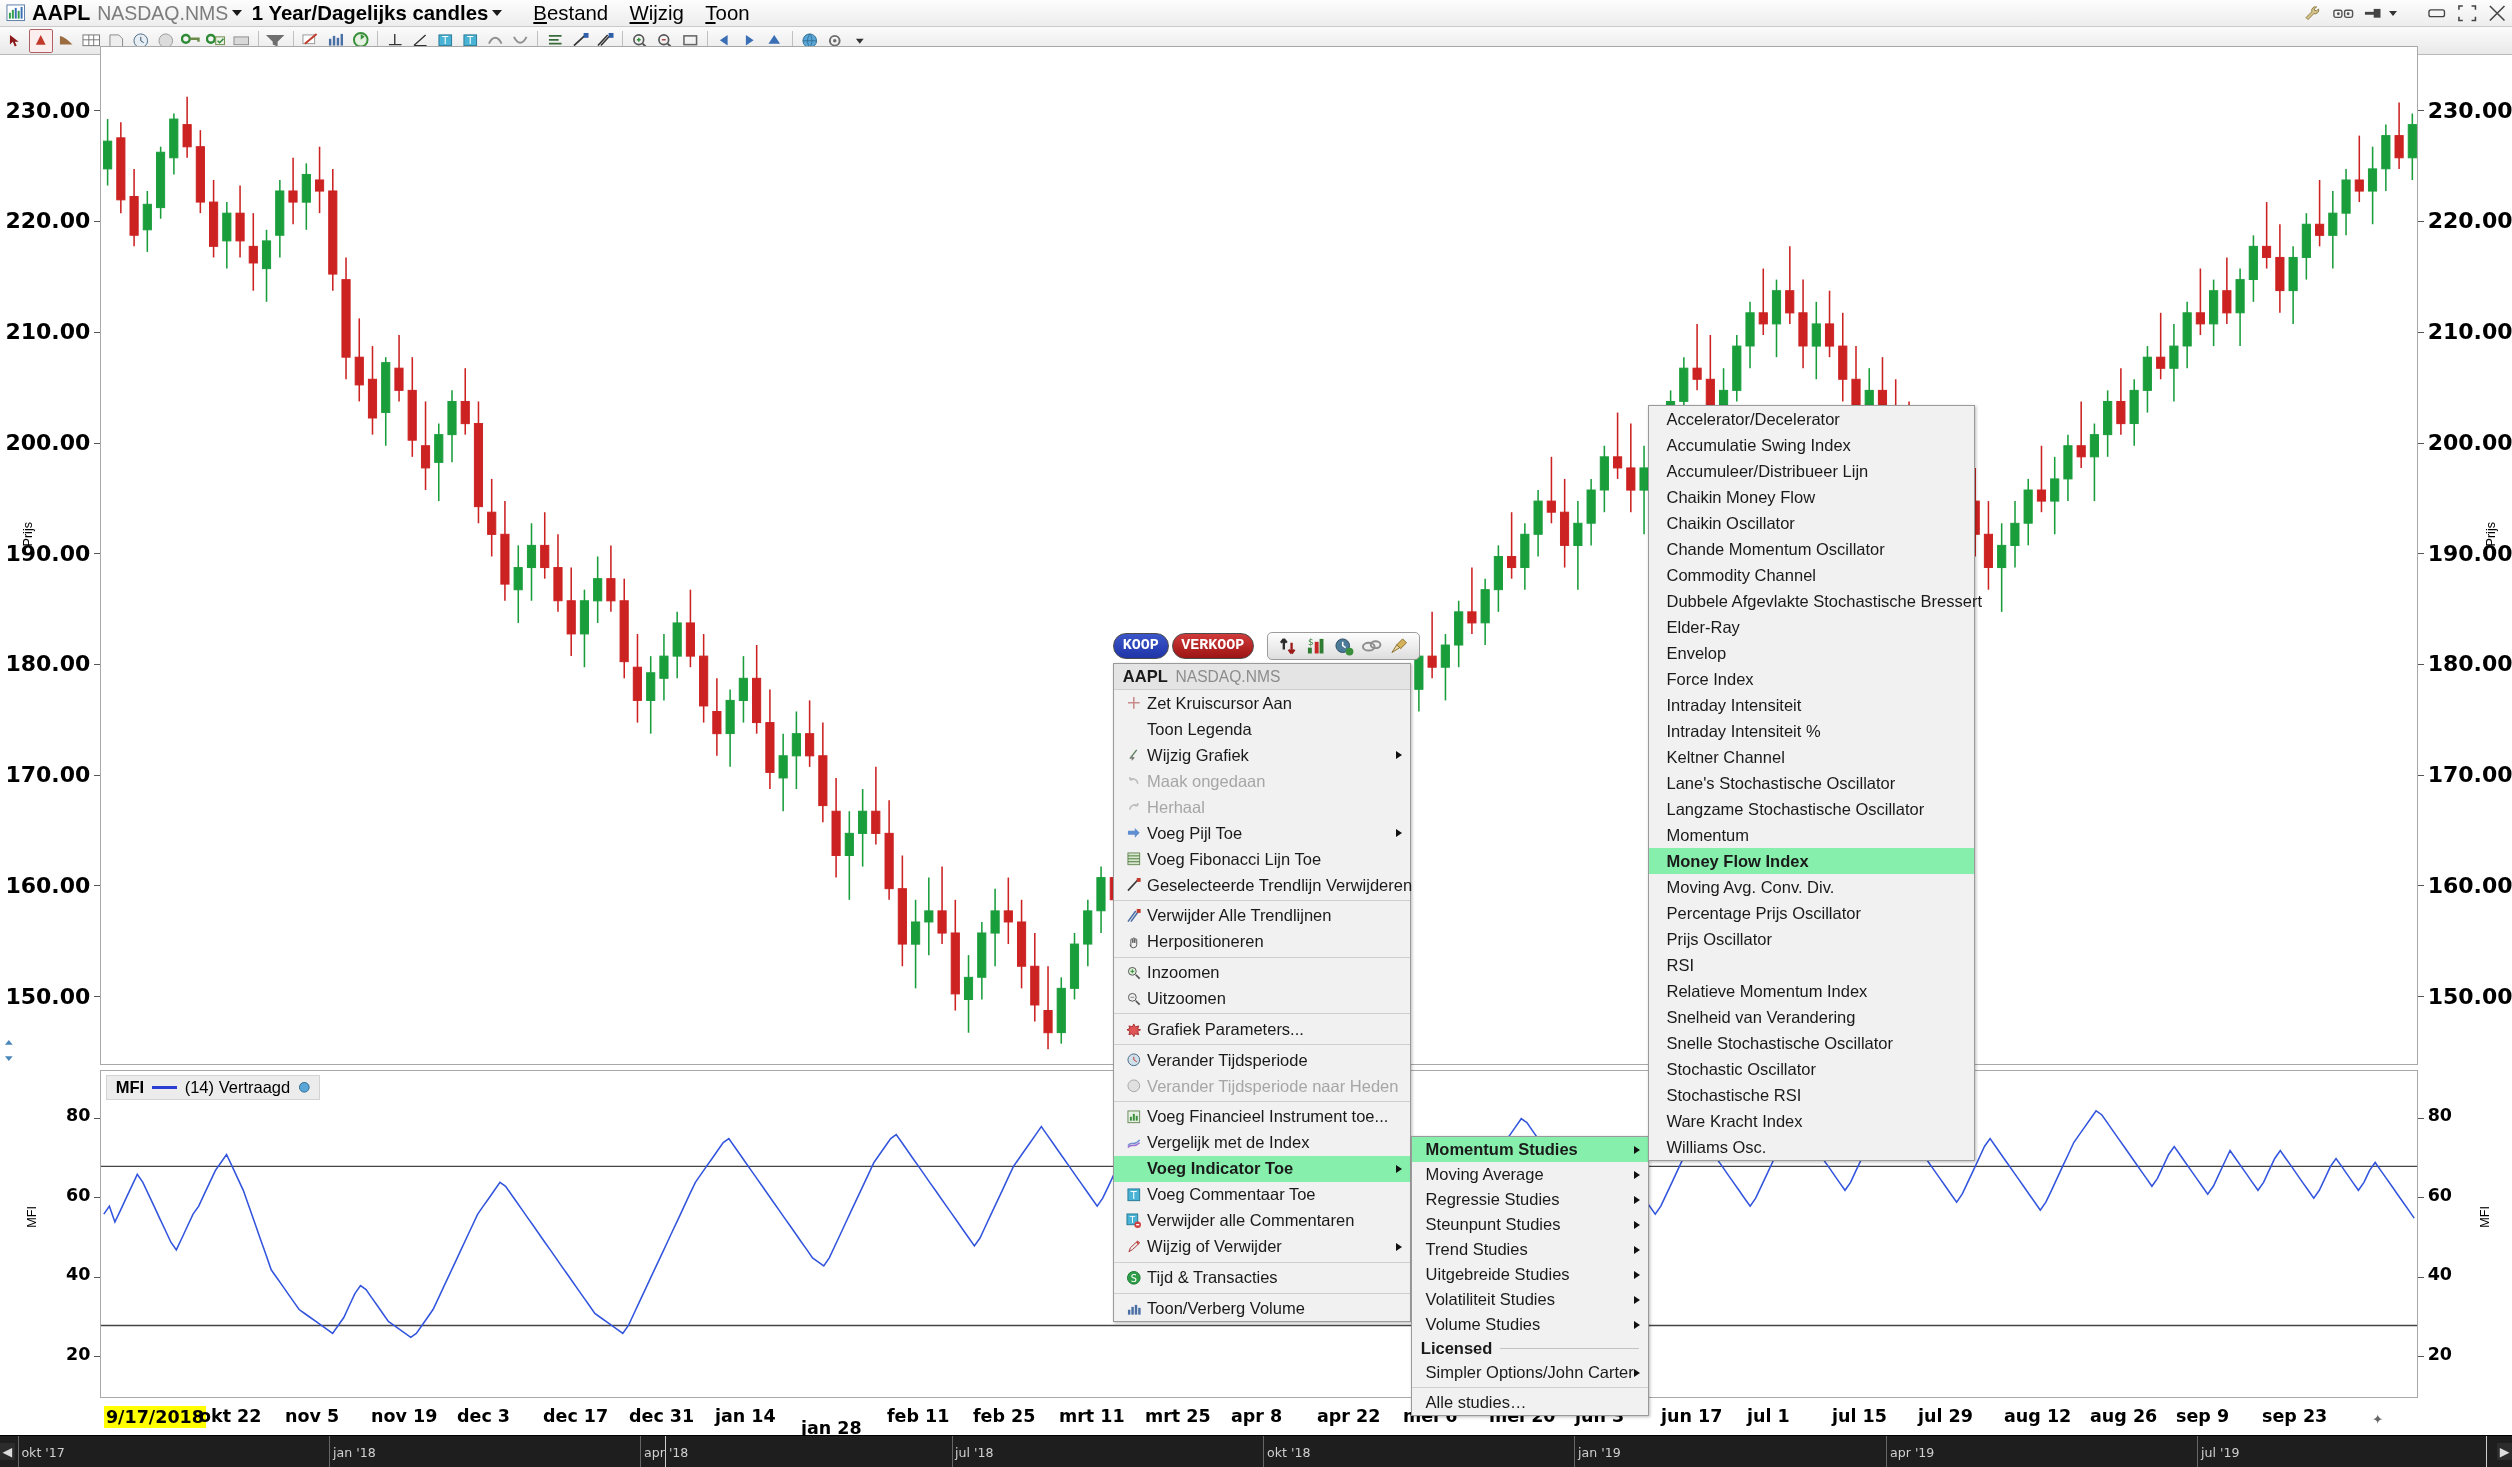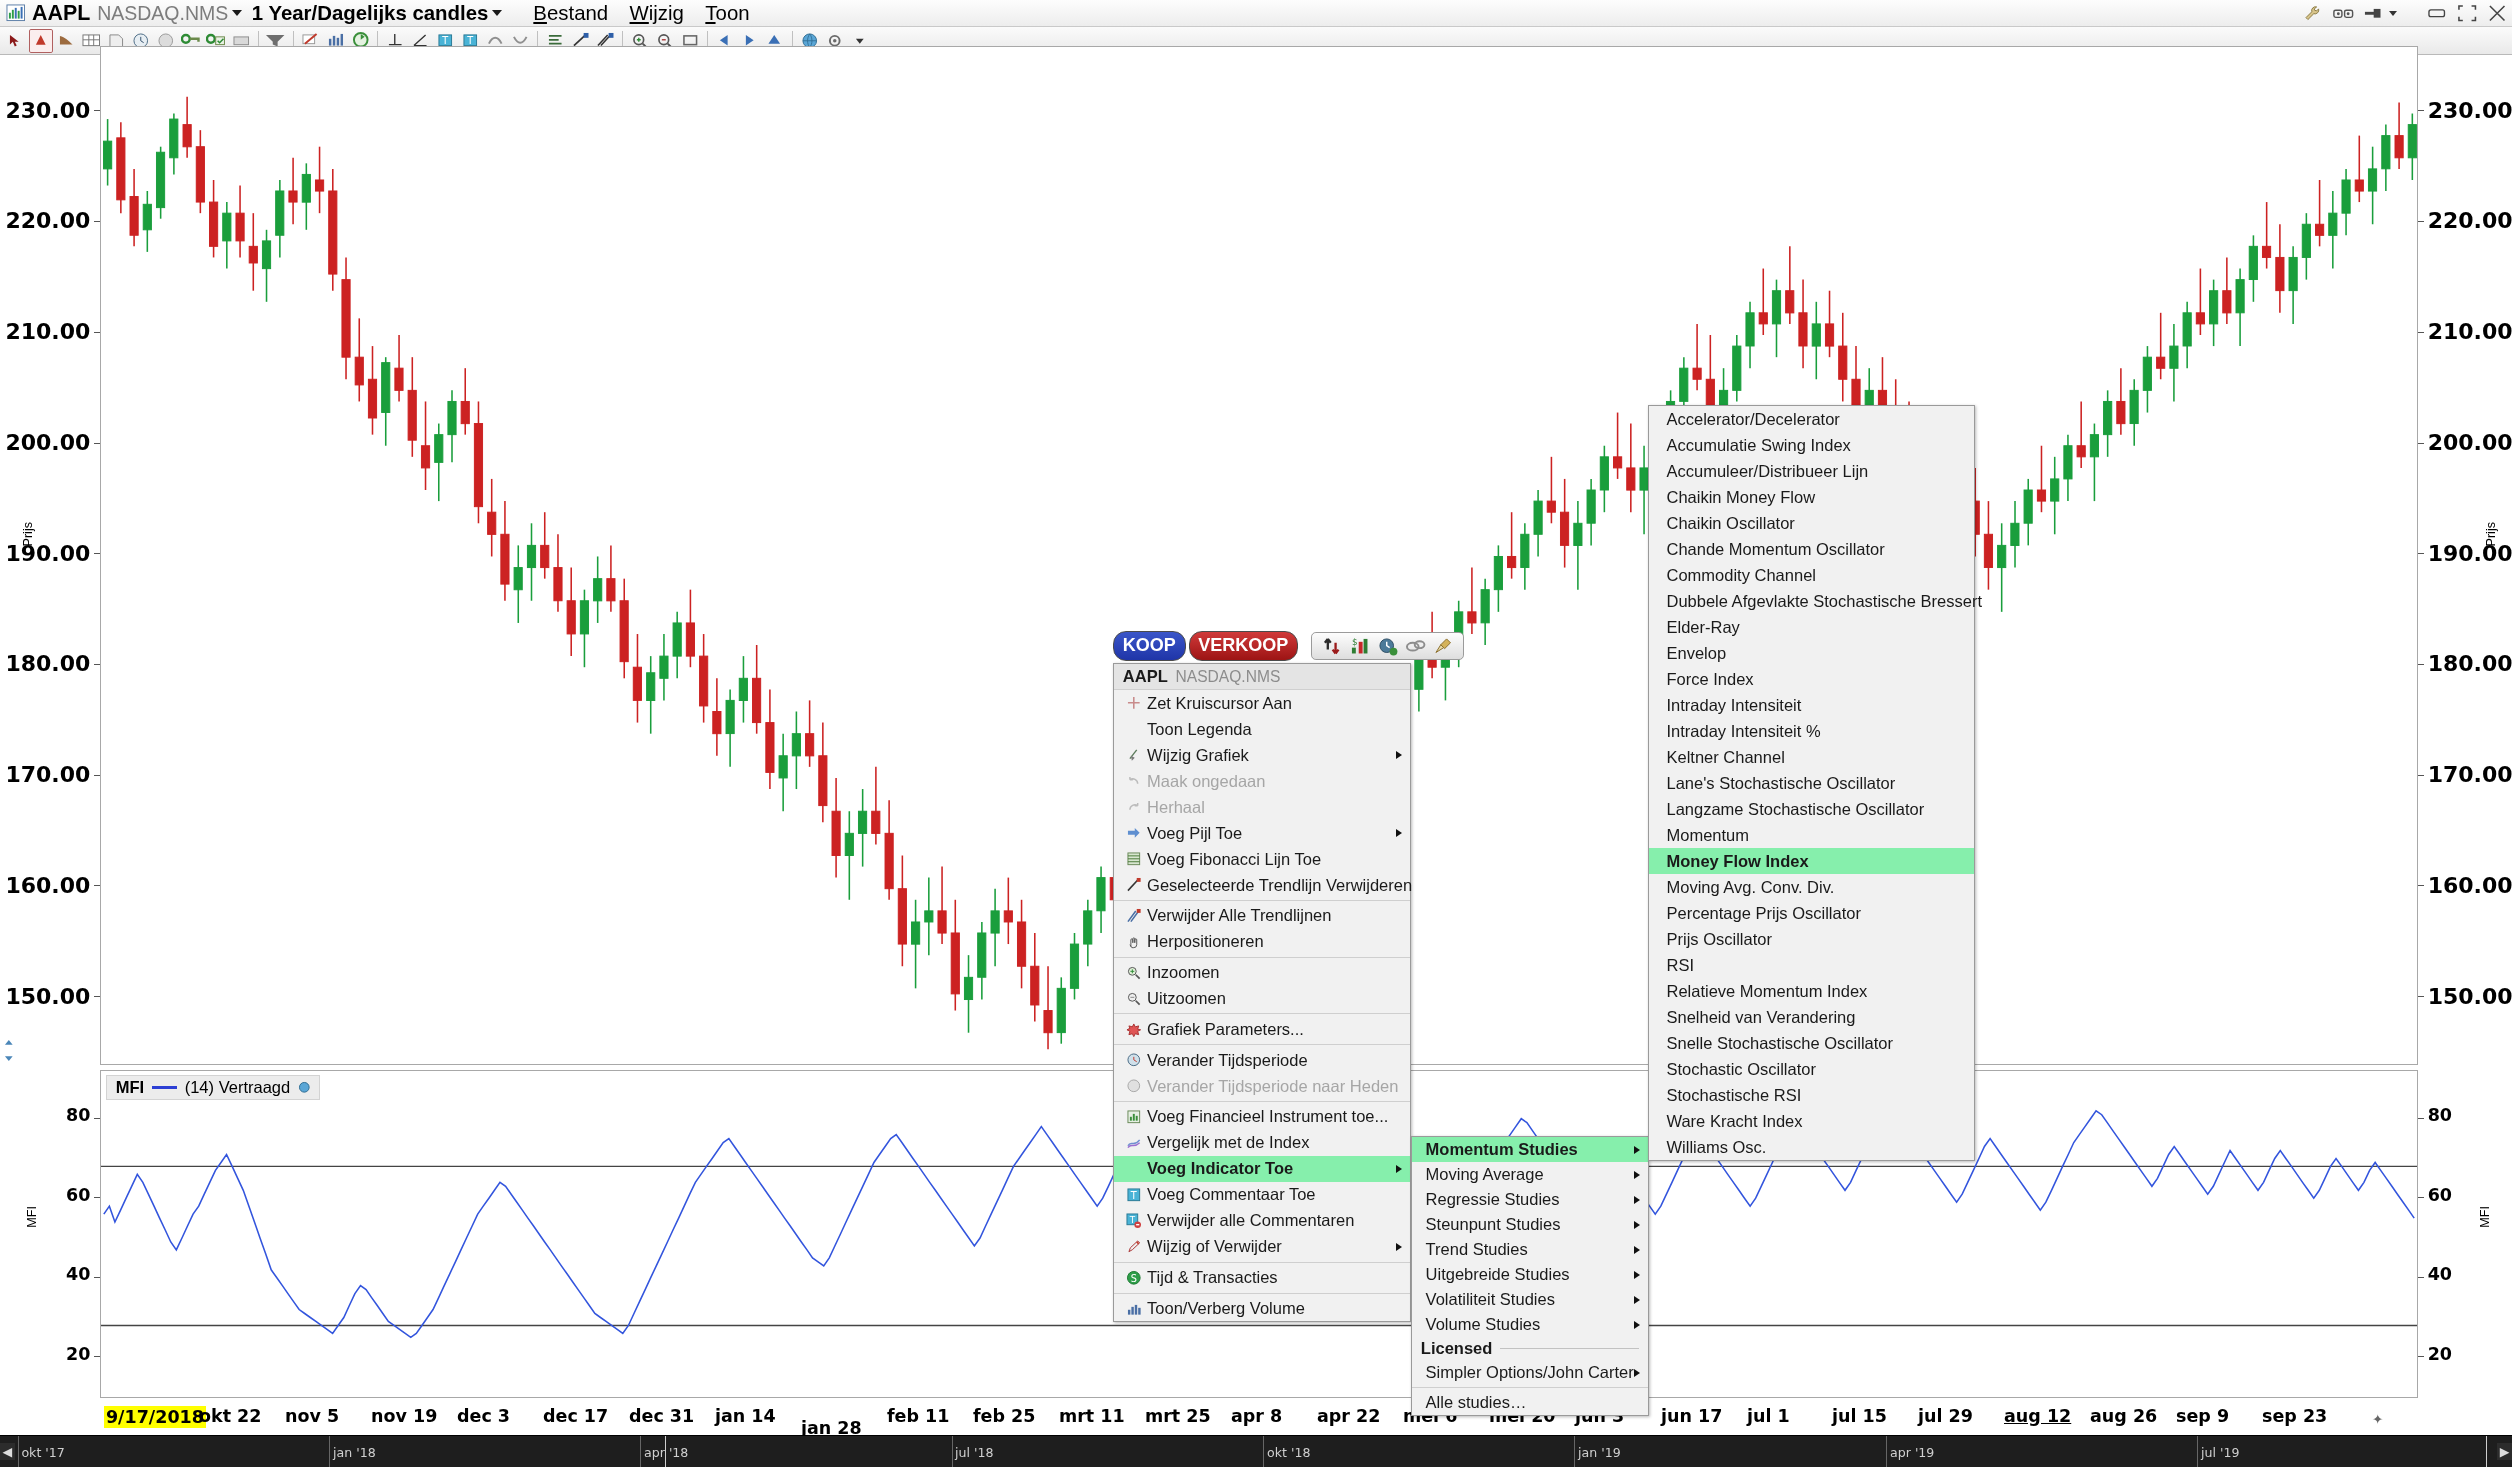--- a/index.html
+++ b/index.html
@@ -100,22 +100,22 @@
   .bb-tick { position:absolute; top:0; width:1px; height:32px; background:#666; }
   .bb-arrow { position:absolute; top:6.8px; width:14.6px;height:17.5px; color:#ddd; font-size:12.6px;
               display:flex;align-items:center;justify-content:center; background:#2c2c2c;}
   .bb-sel { position:absolute; top:0; height:32px; border-left:1.9px solid #cfcfcf; border-right:1.9px solid #cfcfcf; }
 
   
   .tradebar {
     position:absolute; left:1113px; top:631px; height:30px; display:flex; align-items:center; gap:0; z-index:40;
   }
   .btn-koop, .btn-verkoop {
-    font-size:18px; font-weight:bold; color:#fff; padding:2.9px 8.8px 3.9px 8.8px;
-    border-radius:13px; border:1px solid #4b4b4b; font-family:Liberation Sans, sans-serif;
+    font-size:15px; font-weight:bold; color:#fff; padding:2.9px 8.8px 3.9px 8.8px;
+    border-radius:13px; border:1px solid #4b4b4b; font-family:Liberation Mono, monospace;
   }
   .btn-koop { background:linear-gradient(#3b56c9,#1f35a8); }
   .btn-verkoop { background:linear-gradient(#d03a3a,#9d1414); margin-left:2.9px;}
   .mini-toolbar {
     margin-left:12.6px; height:28px; background:linear-gradient(#fdfdfd,#dedede);
     border:1px solid #9b9b9b; border-radius:4.9px; display:flex; align-items:center;
     gap:6.8px; padding:0 8.8px;
   }
 
   
@@ -886,21 +886,21 @@
           <span class="dlabel" style="left: 1145px;">mrt 25</span>
           <span class="dlabel" style="left: 1231px;">apr 8</span>
           <span class="dlabel" style="left: 1317px;">apr 22</span>
           <span class="dlabel" style="left: 1403px;">mei 6</span>
           <span class="dlabel" style="left: 1489px;">mei 20</span>
           <span class="dlabel" style="left: 1575px;">jun 3</span>
           <span class="dlabel" style="left: 1661px;">jun 17</span>
           <span class="dlabel" style="left: 1747px;">jul 1</span>
           <span class="dlabel" style="left: 1832px;">jul 15</span>
           <span class="dlabel" style="left: 1918px;">jul 29</span>
-          <span class="dlabel" style="left: 2004px; text-decoration: underline;">aug 12</span>
+          <span class="dlabel" style="left: 2004px;">aug 12</span>
           <span class="dlabel" style="left: 2090px;">aug 26</span>
           <span class="dlabel" style="left: 2176px;">sep 9</span>
           <span class="dlabel" style="left: 2262px;">sep 23</span>
         </div>
       <span style="position:absolute;left:2372px;top:9.7px;font-size:13.6px;color:#666;">✦</span>
     </div>
   </div>
 
   <div class="tradebar">
     <span class="btn-koop">KOOP</span>

